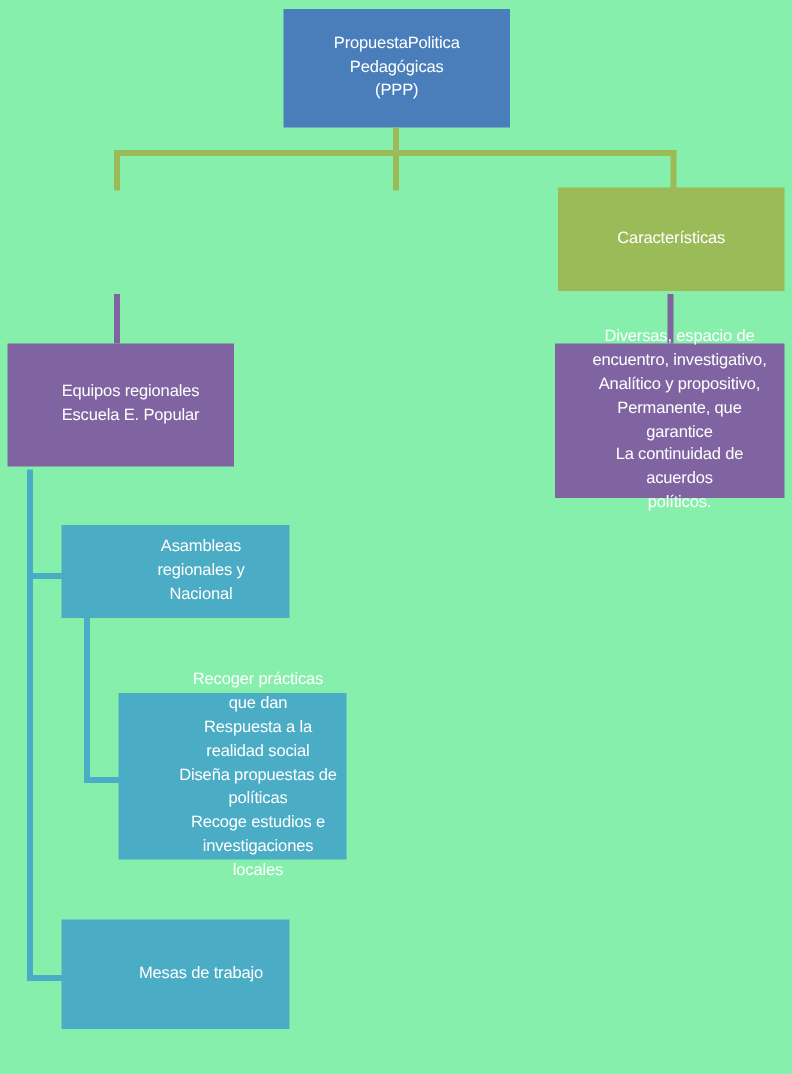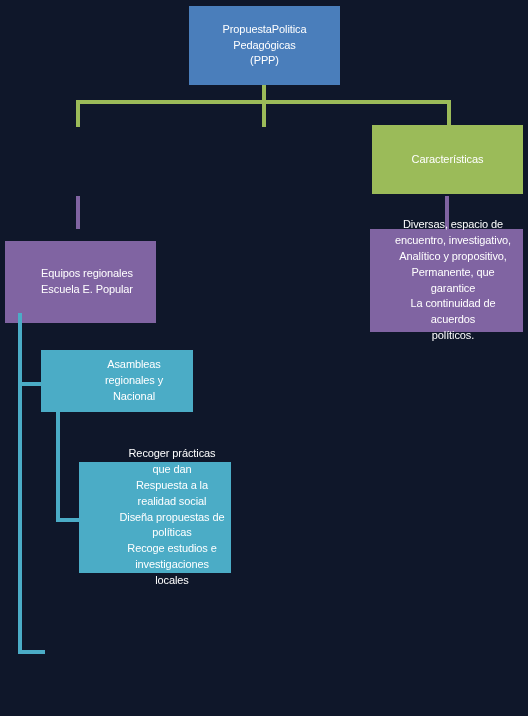--- a/index.html
+++ b/index.html
@@ -8,21 +8,21 @@
     padding: 0;
     background: #ffffff;
   }
   body {
     font-family: "Liberation Sans", sans-serif;
   }
   #diagram {
     position: relative;
     width: 528px;
     height: 716px;
-    background: #0f172a;
+    background: #86efac;
     overflow: hidden;
   }
   .node {
     position: absolute;
     box-sizing: border-box;
     display: flex;
     align-items: center;
     justify-content: center;
     text-align: center;
     color: #ffffff;
@@ -89,21 +89,21 @@
 
 
 
   <div class="node node-green" style="left:372px; top:125px; width:151px; height:69px;">
     <span class="label">Características</span>
   </div>
 
   <div class="conn conn-purple vline" style="left:76px; top:196px; width:4px; height:33px;"></div>
   <div class="conn conn-purple vline" style="left:445px; top:196px; width:4px; height:33px;"></div>
 
-  <div class="node node-purple" style="left:5px; top:241px; width:151px; height:82px;">
+  <div class="node node-purple" style="left:5px; top:229px; width:151px; height:82px;">
     <span class="label">Equipos regionales
 Escuela E. Popular</span>
   </div>
 
   <div class="node node-purple" style="left:370px; top:229px; width:153px; height:103px;">
     <span class="label">Diversas, espacio de
 encuentro, investigativo,
 Analítico y propositivo,
 Permanente, que garantice
 La continuidad de acuerdos
@@ -123,14 +123,17 @@
   </div>
 
   <div class="node node-teal" style="left:79px; top:462px; width:152px; height:111px;align-items:center;">
     <span class="label">Recoger prácticas que dan
 Respuesta a la realidad social
 Diseña propuestas de políticas
 Recoge estudios e
 investigaciones locales</span>
   </div>
 
+  <div class="node node-teal" style="left:41px; top:613px; width:152px; height:73px;">
+    <span class="label">Mesas de trabajo</span>
+  </div>
 
 </div>
 
 </body></html>

